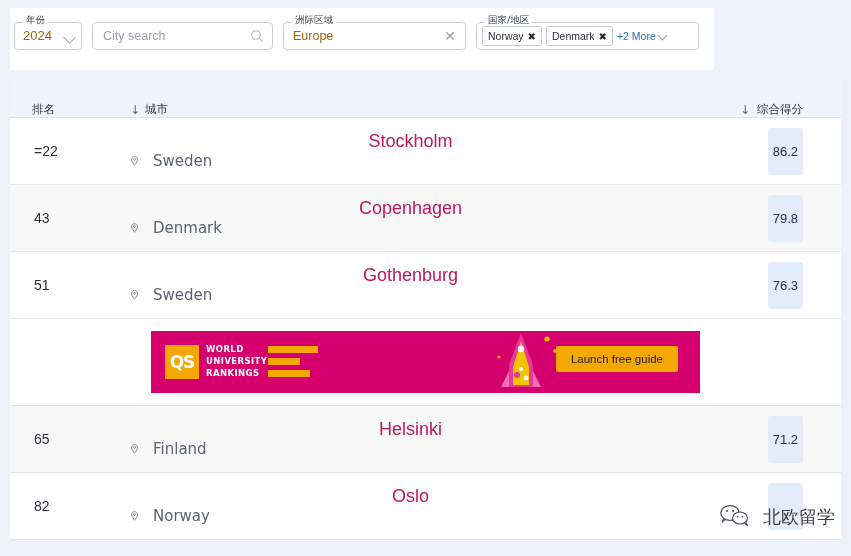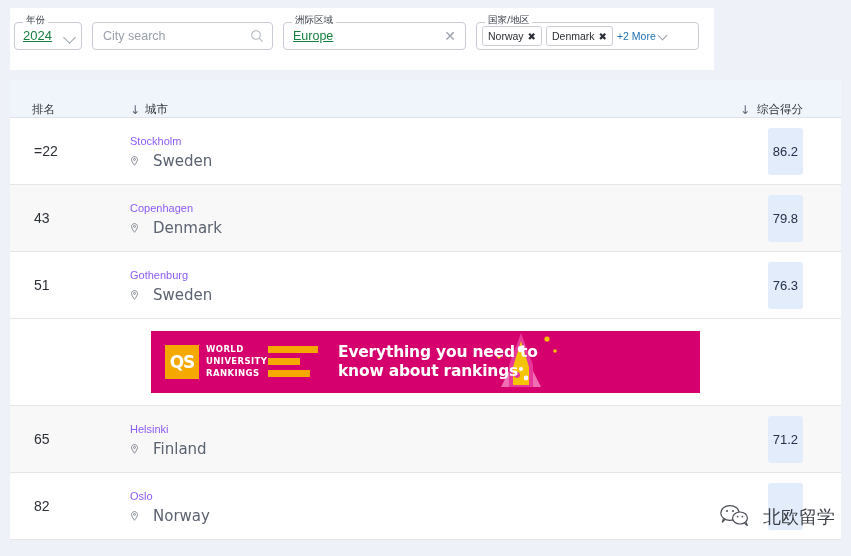--- a/index.html
+++ b/index.html
@@ -19,23 +19,22 @@
   .fld{
     position:relative;border:1px solid #c8ccd4;border-radius:4px;
     height:28px;box-sizing:border-box;background:#fff;
   }
   .fld-legend{
     position:absolute;top:-8px;left:8px;background:#fff;padding:0 3px;
     font-size:9.5px;color:#3a3f47;line-height:10px;white-space:nowrap;
     font-family:"DejaVu Sans",sans-serif;
   }
   .fld-val{
-    font-size:12.5px;color:#15803d;line-height:26px;padding-left:9px;
+    font-size:12.5px;color:#a16207;line-height:26px;padding-left:9px;
     white-space:nowrap;
-    text-decoration:underline;
   }
   
   .f-year{width:68px;}
   .f-year .fld-val{padding-left:8px;font-size:13px;}
   .chev{
     position:absolute;right:7px;top:10px;width:8px;height:8px;
     border-right:1.4px solid #9aa0aa;border-bottom:1.4px solid #9aa0aa;
     transform:rotate(45deg);
   }
   
@@ -81,21 +80,21 @@
   .sort-ar{font-size:12px;color:#5b6270;font-family:"DejaVu Sans",sans-serif;}
 
   .row{display:flex;align-items:center;height:66px;border-bottom:1px solid #e3e5e9;}
   .row.alt{background:#f8f8f9;}
   .rank{
     width:120px;padding-left:24px;box-sizing:border-box;
     font-size:14px;color:#2b2f36;
   }
   .citycell{flex:1;}
   .cityname{
-    font-size:11px;color:#8b5cf6;line-height:16px;margin-bottom:3px;
+    font-size:18px;color:#be185d;line-height:16px;margin-bottom:3px;text-align:center;
   }
   .country{
     font-size:15px;color:#5b6270;display:flex;align-items:center;gap:14px;
     font-family:"DejaVu Sans",sans-serif;
   }
   .scorecell{
     width:150px;display:flex;align-items:center;justify-content:flex-end;
     padding-right:38px;box-sizing:border-box;
   }
   .score-badge{
@@ -268,39 +267,36 @@
           <div class="qs-line">
               <span class="qs-txt">UNIVERSITY</span>
               <span class="qs-bar" style="width:32px"></span>
             </div>
           <div class="qs-line">
               <span class="qs-txt">RANKINGS</span>
               <span class="qs-bar" style="width:42px"></span>
             </div>
         </div>
       </div>
-      <div class="headline">
-        <div>Everything you need to</div>
-        <div>know about rankings</div>
-      </div>
       <span class="rocket">
         <svg width="90" height="62" viewBox="0 0 90 62">
           <path d="M40 2 L52 34 L52 56 L28 56 L28 34 Z" fill="#e8399a"></path>
           <path d="M40 10 L48 36 L48 54 L32 54 L32 36 Z" fill="#f5c400"></path>
           <circle cx="40" cy="18" r="3.2" fill="#ffffff"></circle>
           <circle cx="36" cy="44" r="3" fill="#e8399a"></circle>
           <circle cx="45" cy="47" r="2.4" fill="#ffffff"></circle>
           <circle cx="40" cy="38" r="2" fill="#ffffff"></circle>
           <path d="M28 40 L20 56 L28 56 Z" fill="#f06fb4"></path>
           <path d="M52 40 L60 56 L52 56 Z" fill="#f06fb4"></path>
           <circle cx="66" cy="8" r="2.6" fill="#f5c400"></circle>
           <circle cx="74" cy="20" r="1.8" fill="#f5c400"></circle>
           <circle cx="18" cy="26" r="1.6" fill="#f5c400"></circle>
         </svg>
       </span>
+      <span class="cta">Launch free guide</span>
     </div>
   </div>
 
   <div class="row alt">
     <div class="rank">65</div>
     <div class="citycell">
       <div class="cityname">Helsinki</div>
       <div class="country">
         <span>
           <svg width="9" height="10" viewBox="0 0 9 10">

